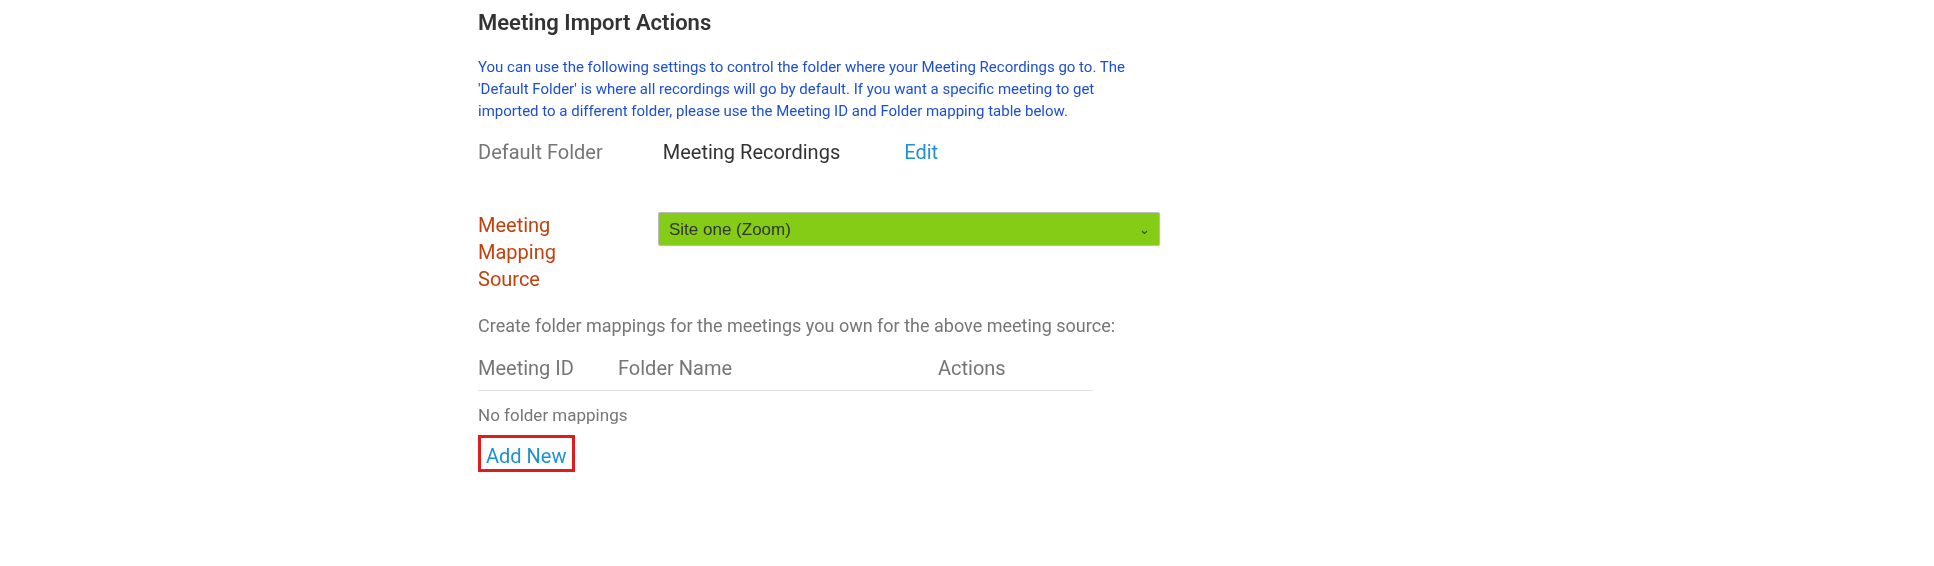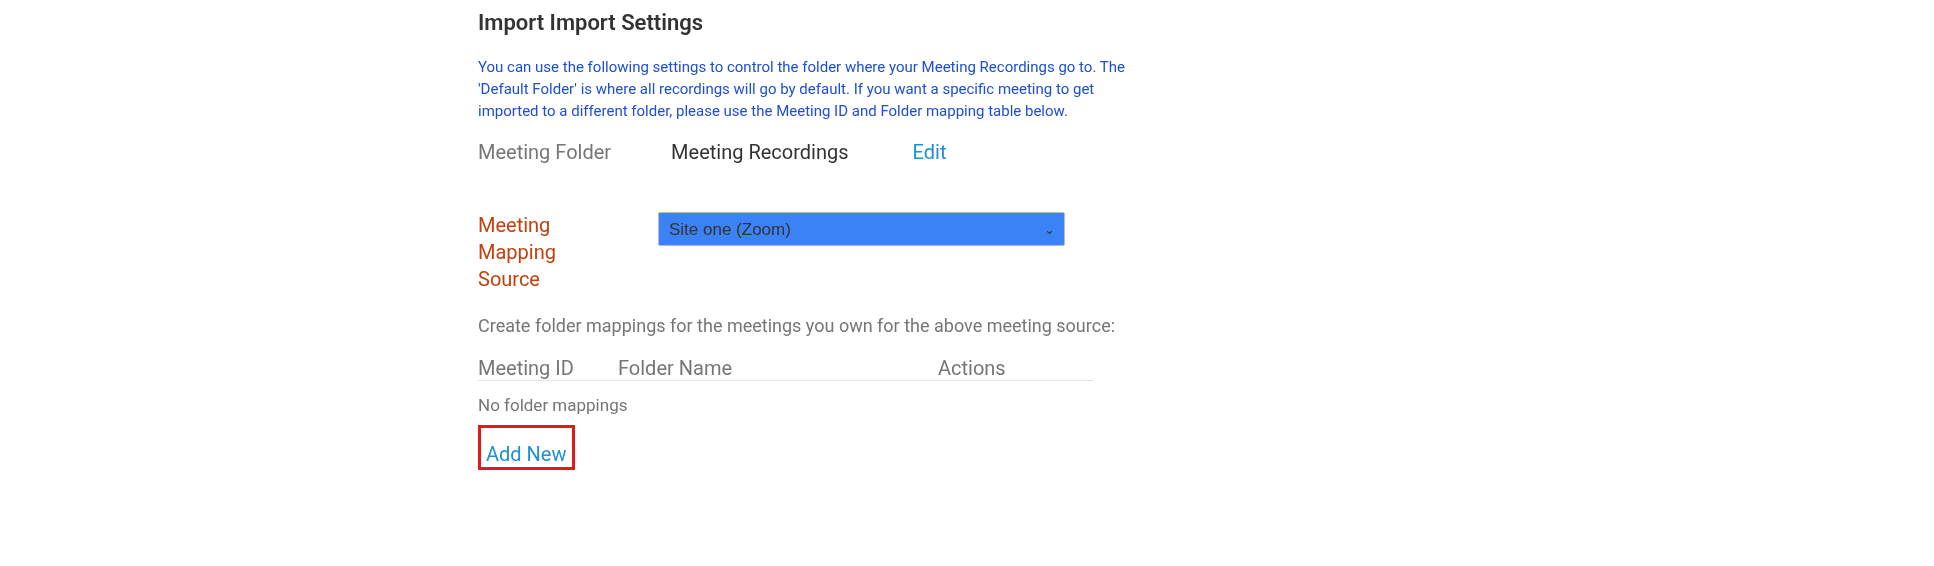--- a/index.html
+++ b/index.html
@@ -63,27 +63,27 @@
   .mapping-label {
     font-size: 20px;
     color: #c2410c;
     line-height: 1.35;
     width: 110px;
   }
   .select-wrap {
     position: relative;
   }
   .mapping-select {
-    width: 407px;
+    width: 502px;
     height: 34px;
     font-size: 17px;
     padding: 3px 28px 3px 10px;
     border: 1px solid #bbb;
     border-radius: 2px;
-    background: #3b82f6;
+    background: #84cc16;
     color: #333;
     appearance: none;
     -webkit-appearance: none;
     -moz-appearance: none;
     cursor: pointer;
   }
   .select-caret {
     position: absolute;
     right: 10px;
     top: 50%;
@@ -95,54 +95,55 @@
   .mapping-info {
     font-size: 18px;
     color: #767676;
     margin-bottom: 20px;
   }
   .table {
     width: 615px;
   }
   .table-head {
     display: flex;
+    padding-bottom: 10px;
     border-bottom: 1px solid #e3e3e3;
     font-size: 20px;
     color: #767676;
   }
   .col-meeting-id { width: 140px; }
   .col-folder   { width: 320px; }
   .col-actions  { width: 150px; }
   .empty-msg {
     font-size: 17px;
     color: #767676;
     padding: 14px 0 10px 0;
   }
   .add-new-wrap {
     display: inline-block;
     border: 3px solid #e11b1b;
-    padding: 16px 6px 3px 5px;
+    padding: 8px 6px 3px 5px;
     line-height: 1;
   }
   .add-new {
     font-size: 20px;
     color: #1e90d4;
     cursor: pointer;
   }
 </style>
 </head>
 <body>
 
 <div class="container">
-  <h2 class="heading">Import Import Settings</h2>
+  <h2 class="heading">Meeting Import Actions</h2>
 
   <p class="description">You can use the following settings to control the folder where your Meeting Recordings go to. The 'Default Folder' is where all recordings will go by default. If you want a specific meeting to get imported to a different folder, please use the Meeting ID and Folder mapping table below.</p>
 
   <div class="default-folder-row">
-    <span class="df-label">Meeting Folder</span>
+    <span class="df-label">Default Folder</span>
     <span class="df-value">Meeting Recordings</span>
     <span class="edit-link">Edit</span>
   </div>
 
   <div class="mapping-row">
     <div class="mapping-label">Meeting Mapping Source</div>
     <div class="select-wrap">
       <select class="mapping-select">
         <option>Site one (Zoom)</option>
       </select>

